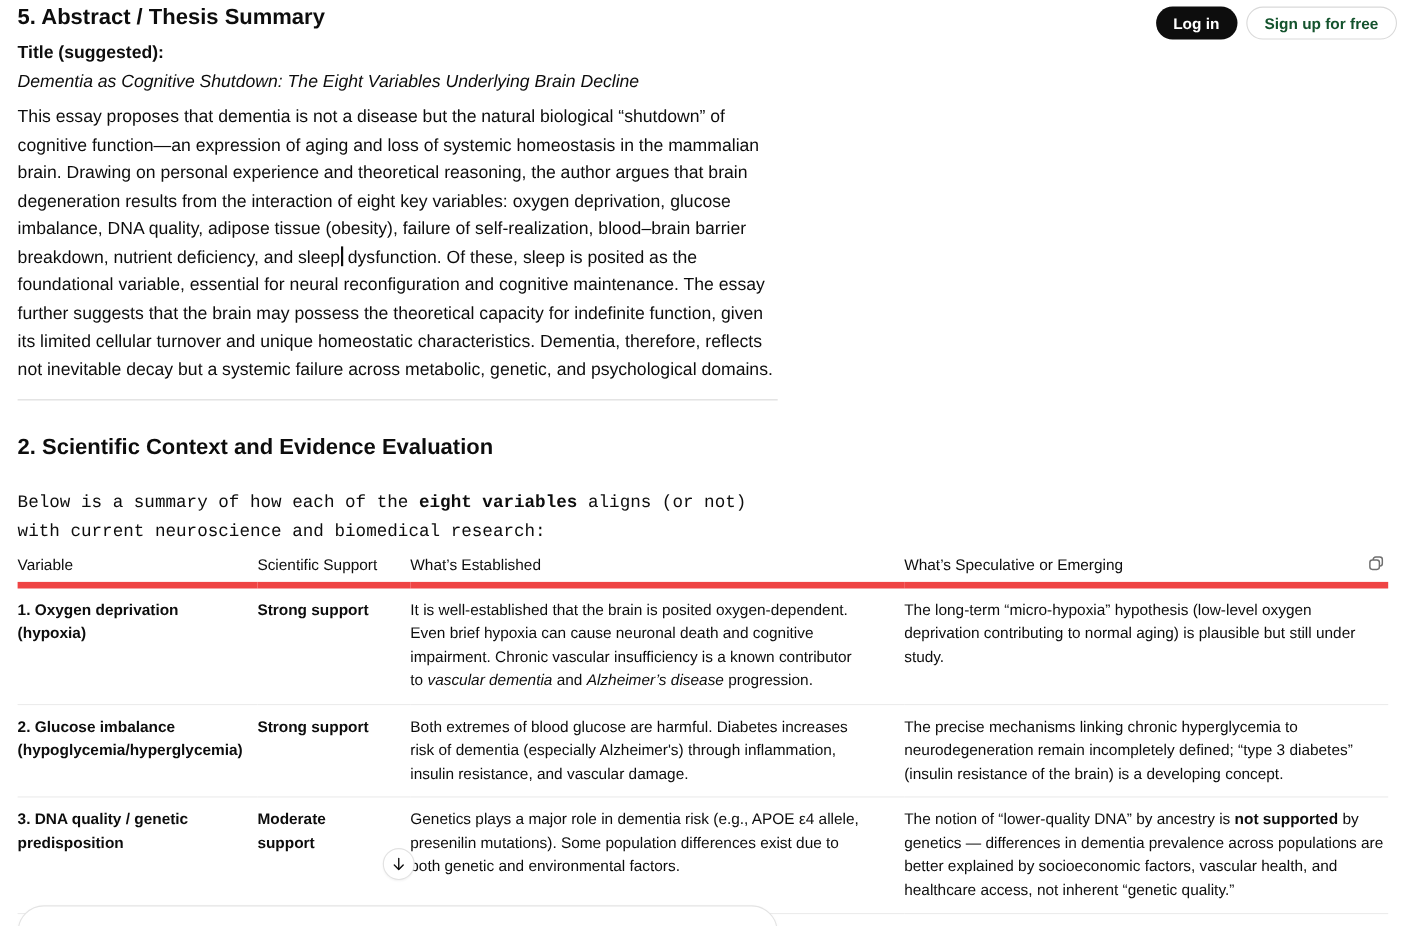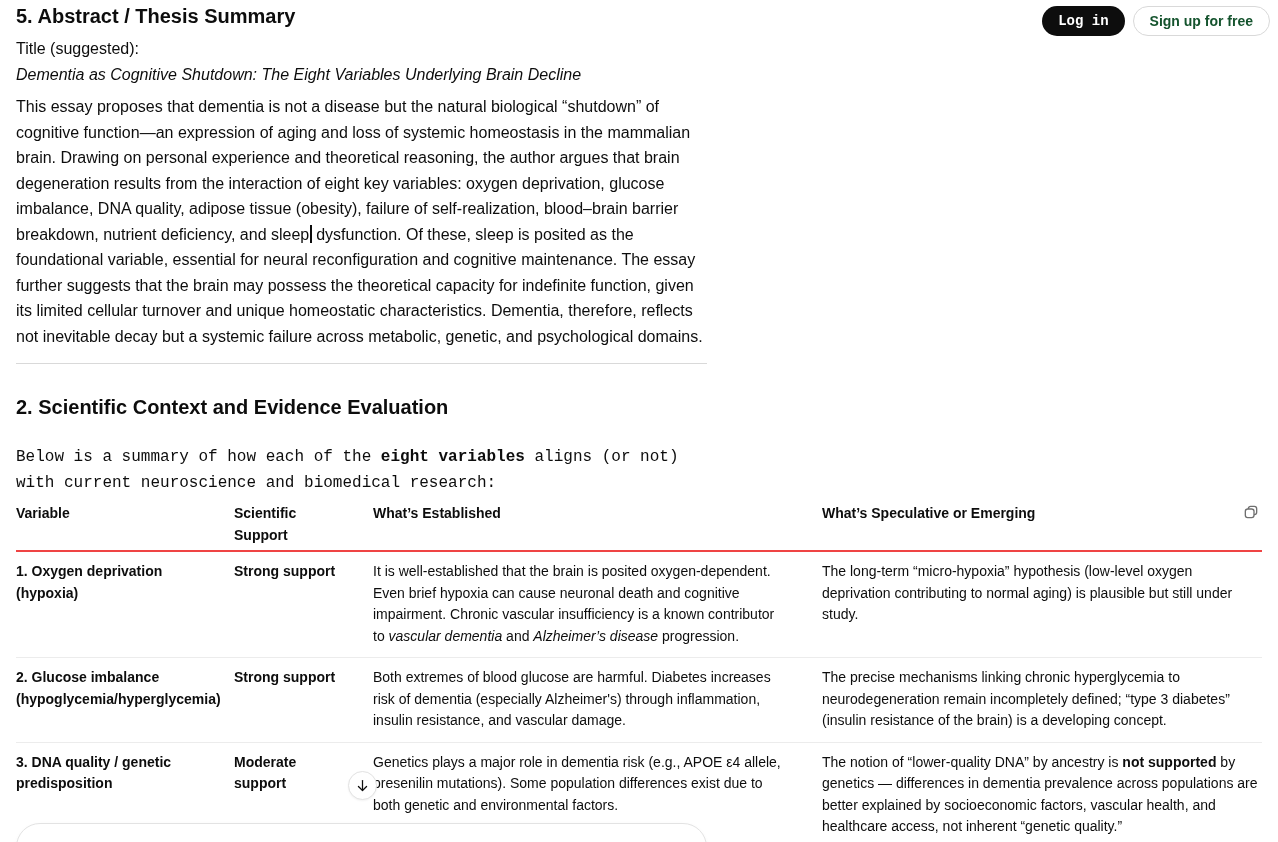--- a/index.html
+++ b/index.html
@@ -6,42 +6,42 @@
   html,body { margin:0; padding:0; }
   body {
     width:1278px; height:842px; overflow:hidden; position:relative;
     background:#ffffff; color:#0d0d0d;
     font-family:"Liberation Sans", sans-serif;
     -webkit-font-smoothing:antialiased;
   }
   .top-actions { position:absolute; top:6px; right:8px; display:flex; gap:8px; z-index:30; }
   .btn { border-radius:999px; font-size:14px; font-weight:700; padding:0 16px; height:30px;
          display:flex; align-items:center; cursor:pointer; font-family:inherit; white-space:nowrap; }
-  .btn-login  { background:#0d0d0d; color:#ffffff; border:none;font-family:Liberation Mono, monospace; }
+  .btn-login  { background:#0d0d0d; color:#ffffff; border:none; }
   .btn-signup { background:#ffffff; color:#14532d; border:1px solid #d9d9d9; }
 
   .content { margin:0 16px; width:1246px; position:relative; }
   h3.sec { font-size:20px; font-weight:700; line-height:28px; margin:2px 0 0; }
   h3.sec2 { margin-top:29px; }
   .text-col { width:691px; }
   p { margin:0; font-size:16px; line-height:25.5px; }
   p.titleblock { margin-top:6px; }
   p.abstract-label { margin-top:14px; }
   p.abstract { margin-top:7px; }
   p.intro { margin-top:24px;font-family:Liberation Mono, monospace; }
-  .bold { font-weight:400; }
+  .bold { font-weight:700; }
   .ital { font-style:italic; }
   hr.divider { border:none; border-top:1px solid #d9d9d9; margin:14px 0 0; width:691px; }
 
   .table-wrap { position:relative; margin-top:4px; }
   table { border-collapse:collapse; table-layout:fixed; width:1246px;
           font-size:14px; line-height:21.5px; color:#0d0d0d; }
   col.c1 { width:218px; } col.c2 { width:139px; } col.c3 { width:449px; } col.c4 { width:440px; }
-  th { font-weight:700; text-align:left; vertical-align:top;
-       padding:3px 25px 4px 0; border-bottom:2px solid #ef4444; }
+  th { font-weight:400; text-align:left; vertical-align:top;
+       padding:3px 25px 4px 0; border-bottom:6px solid #ef4444; }
   td { vertical-align:top; padding:9px 25px 10px 0; border-bottom:1px solid #ececec;margin-left:16px; }
   td.cell-variable { font-weight:700; padding-right:12px; }
   td.cell-support  { font-weight:700; }
   td.cell-established { padding-right:35px; }
   td.cell-speculative { padding-right:4px; }
   .seg-b { font-weight:700; }
   .seg-i { font-style:italic; }
   .caret { display:inline-block; width:1.5px; height:18px; background:#0d0d0d;
            vertical-align:-3px; margin-left:1px; }
 

